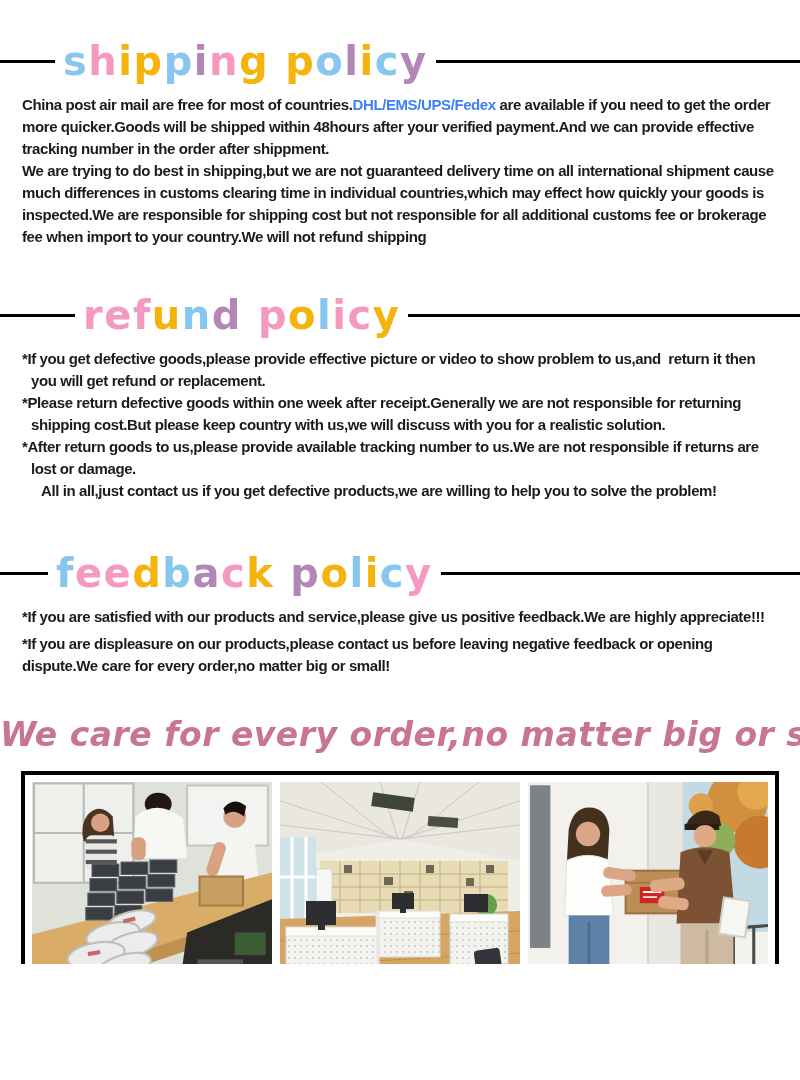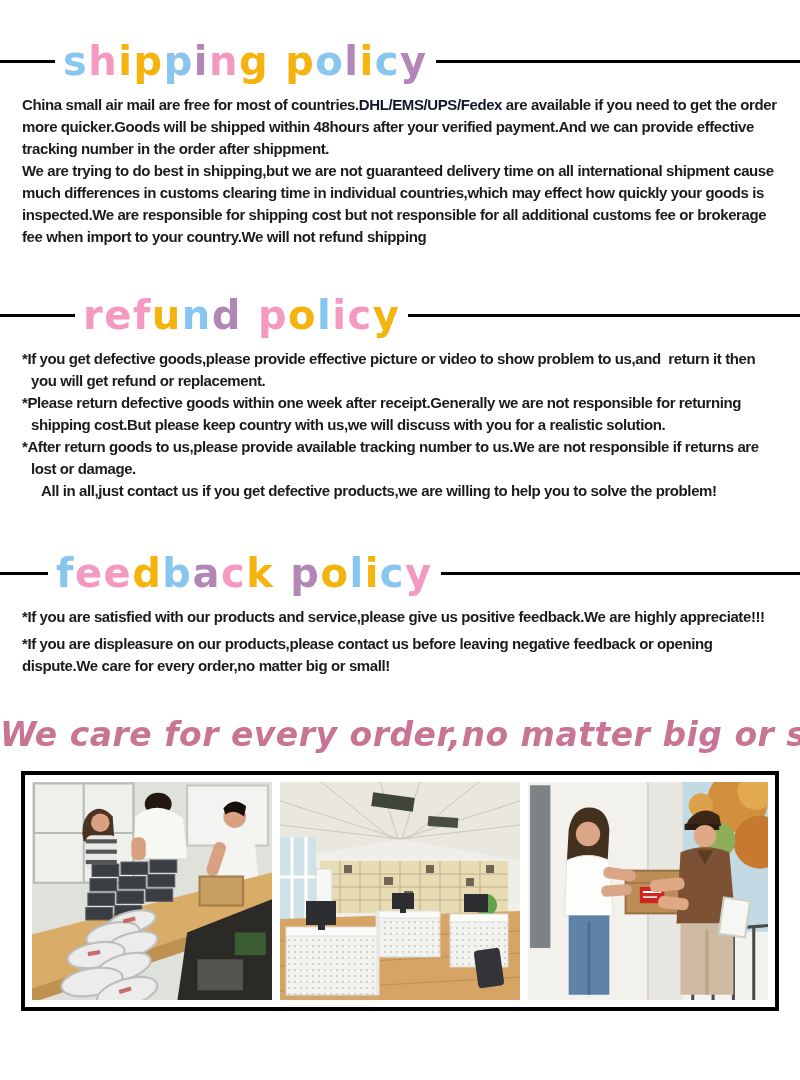--- a/index.html
+++ b/index.html
@@ -1,17 +1,17 @@
 <!DOCTYPE html>
 <html><head>
 <meta charset="utf-8">
 <style>
   html,body{margin:0;padding:0;background:#ffffff;}
   .page{
-    position:relative;width:800px;height:1080px;margin:0 auto;
+    position:relative;width:800px;height:964px;margin:0 auto;
     background:#ffffff;overflow:hidden;
     font-family:"Liberation Sans",sans-serif;color:#1b1b1b;
   }
   
   .title-row{display:flex;align-items:center;width:800px;}
   .rule{border-top:3px solid #000;height:0;flex:0 0 auto;}
   .rule.grow{flex:1 1 auto;}
   .rule-s1{width:55px;} .rule-s2{width:75px;} .rule-s3{width:48px;}
   .bubble{
     font-family:"DejaVu Sans",sans-serif;font-weight:bold;
@@ -52,21 +52,21 @@
 
 <div class="page">
 
   <section>
     <div class="title-row hd1">
       <span class="rule rule-s1"></span>
       <h1 class="bubble" id="title-shipping"><span style="color: rgb(135, 198, 238);">s</span><span style="color: rgb(244, 154, 193);">h</span><span style="color: rgb(245, 180, 13);">i</span><span style="color: rgb(245, 180, 13);">p</span><span style="color: rgb(135, 198, 238);">p</span><span style="color: rgb(178, 135, 184);">i</span><span style="color: rgb(244, 154, 193);">n</span><span style="color: rgb(245, 180, 13);">g</span><span class="sp"></span><span style="color: rgb(245, 180, 13);">p</span><span style="color: rgb(135, 198, 238);">o</span><span style="color: rgb(178, 135, 184);">l</span><span style="color: rgb(245, 180, 13);">i</span><span style="color: rgb(135, 198, 238);">c</span><span style="color: rgb(178, 135, 184);">y</span></h1>
       <span class="rule grow"></span>
     </div>
     <div class="copy" id="shipping-body">
-        <p class="para"><span>China small air mail are free for most of countries.</span><span style="color: #0f172a;">DHL/EMS/UPS/Fedex</span><span> are available if you need to get the order more quicker.Goods will be shipped within 48hours after your verified payment.And we can provide effective tracking number in the order after shippment.</span></p>
+        <p class="para"><span>China post air mail are free for most of countries.</span><span style="color: #3b82f6;">DHL/EMS/UPS/Fedex</span><span> are available if you need to get the order more quicker.Goods will be shipped within 48hours after your verified payment.And we can provide effective tracking number in the order after shippment.</span></p>
         <p class="para"><span>We are trying to do best in shipping,but we are not guaranteed delivery time on all international shipment cause much differences in customs clearing time in individual countries,which may effect how quickly your goods is inspected.We are responsible for shipping cost but not responsible for all additional customs fee or brokerage fee when import to your country.We will not refund shipping</span></p>
       </div>
   </section>
 
   <section>
     <div class="title-row hd2">
       <span class="rule rule-s2"></span>
       <h1 class="bubble" id="title-refund"><span style="color: rgb(244, 154, 193);">r</span><span style="color: rgb(244, 154, 193);">e</span><span style="color: rgb(244, 154, 193);">f</span><span style="color: rgb(245, 180, 13);">u</span><span style="color: rgb(135, 198, 238);">n</span><span style="color: rgb(178, 135, 184);">d</span><span class="sp"></span><span style="color: rgb(244, 154, 193);">p</span><span style="color: rgb(245, 180, 13);">o</span><span style="color: rgb(135, 198, 238);">l</span><span style="color: rgb(244, 154, 193);">i</span><span style="color: rgb(244, 154, 193);">c</span><span style="color: rgb(245, 180, 13);">y</span></h1>
       <span class="rule grow"></span>
     </div>

